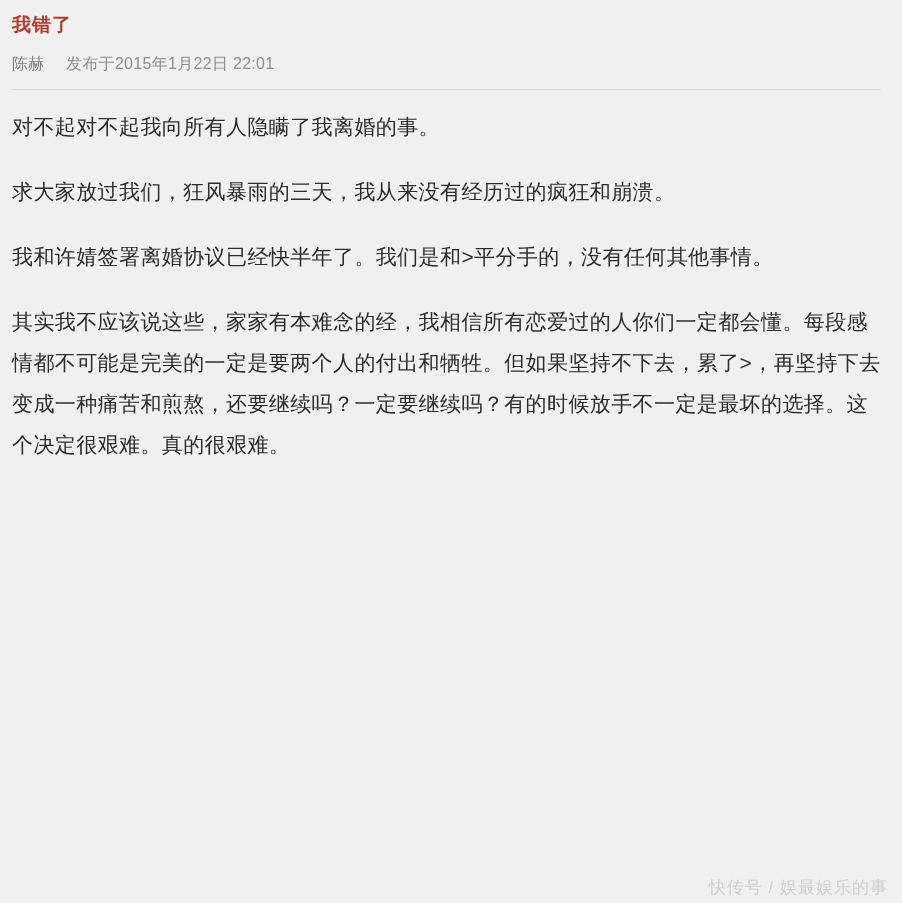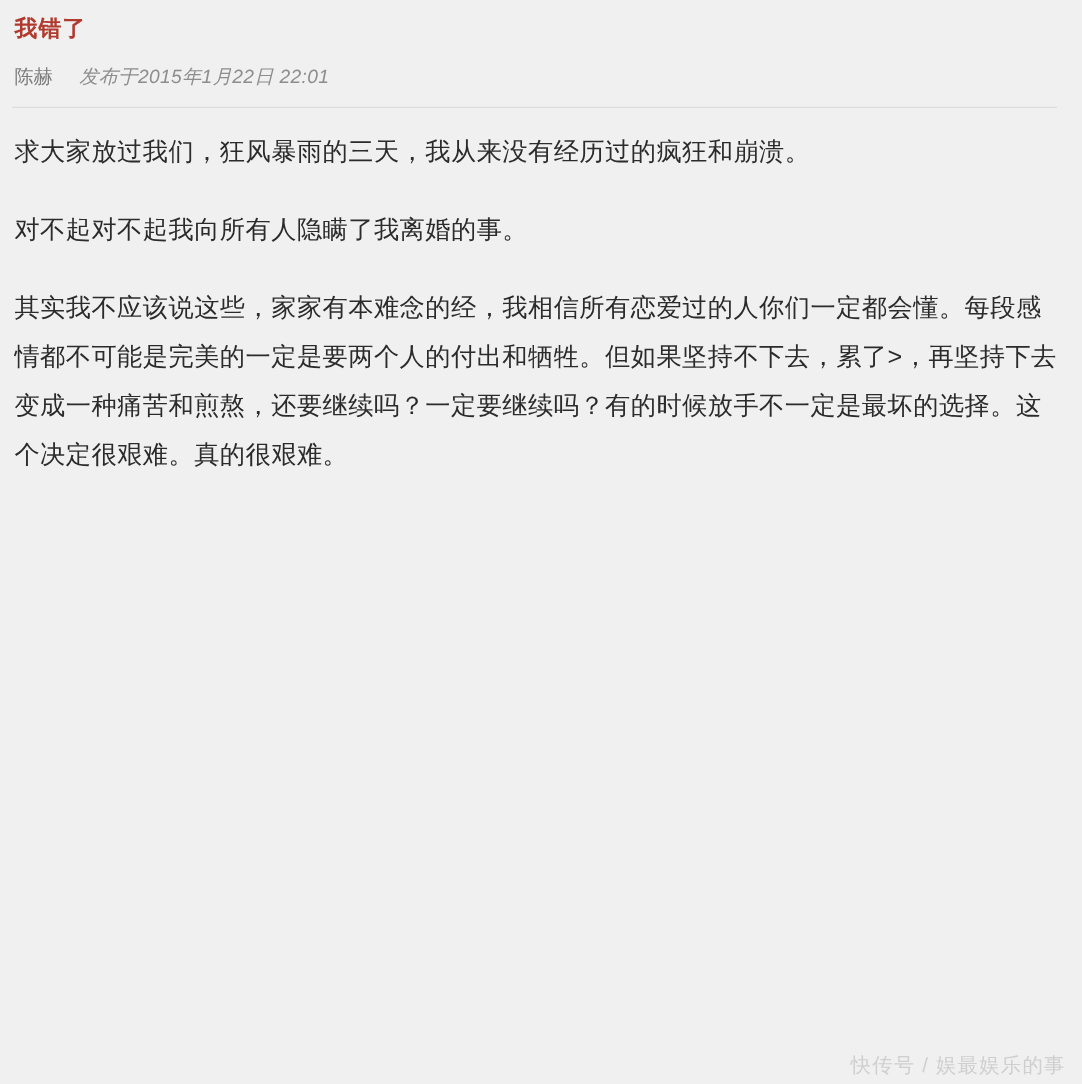--- a/index.html
+++ b/index.html
@@ -38,21 +38,20 @@
   }
   .meta-author {
     color: #7b7b7b;
     font-size: 16px;
     margin-right: 22px;
   }
   .meta-date {
     color: #8d8d8d;
     font-size: 16px;
     letter-spacing: 0.3px;
-    font-style: italic;
   }
   .divider {
     margin: 14px 2px 0 2px;
     height: 1px;
     background: #dcdcdc;
     width: 98%;
   }
   .body-text {
     margin-top: 16px;
     color: #2b2b2b;
@@ -84,20 +83,21 @@
   <div class="post-title">我错了</div>
 
   <div class="meta-row">
     <span class="meta-author">陈赫</span>
     <span class="meta-date"><span>发布于</span><span>2015年1月22日 22:01</span></span>
   </div>
 
   <div class="divider"></div>
 
   <div class="body-text">
+    <p>对不起对不起我向所有人隐瞒了我离婚的事。</p>
     <p>求大家放过我们，狂风暴雨的三天，我从来没有经历过的疯狂和崩溃。</p>
-    <p>对不起对不起我向所有人隐瞒了我离婚的事。</p>
+    <p>我和许婧签署离婚协议已经快半年了。我们是和&gt;平分手的，没有任何其他事情。</p>
     <p>其实我不应该说这些，家家有本难念的经，我相信所有恋爱过的人你们一定都会懂。每段感情都不可能是完美的一定是要两个人的付出和牺牲。但如果坚持不下去，累了&gt;，再坚持下去变成一种痛苦和煎熬，还要继续吗？一定要继续吗？有的时候放手不一定是最坏的选择。这个决定很艰难。真的很艰难。</p>
   </div>
 
   <div class="watermark">快传号 / 娱最娱乐的事</div>
 
 </div>
 
 </body></html>

